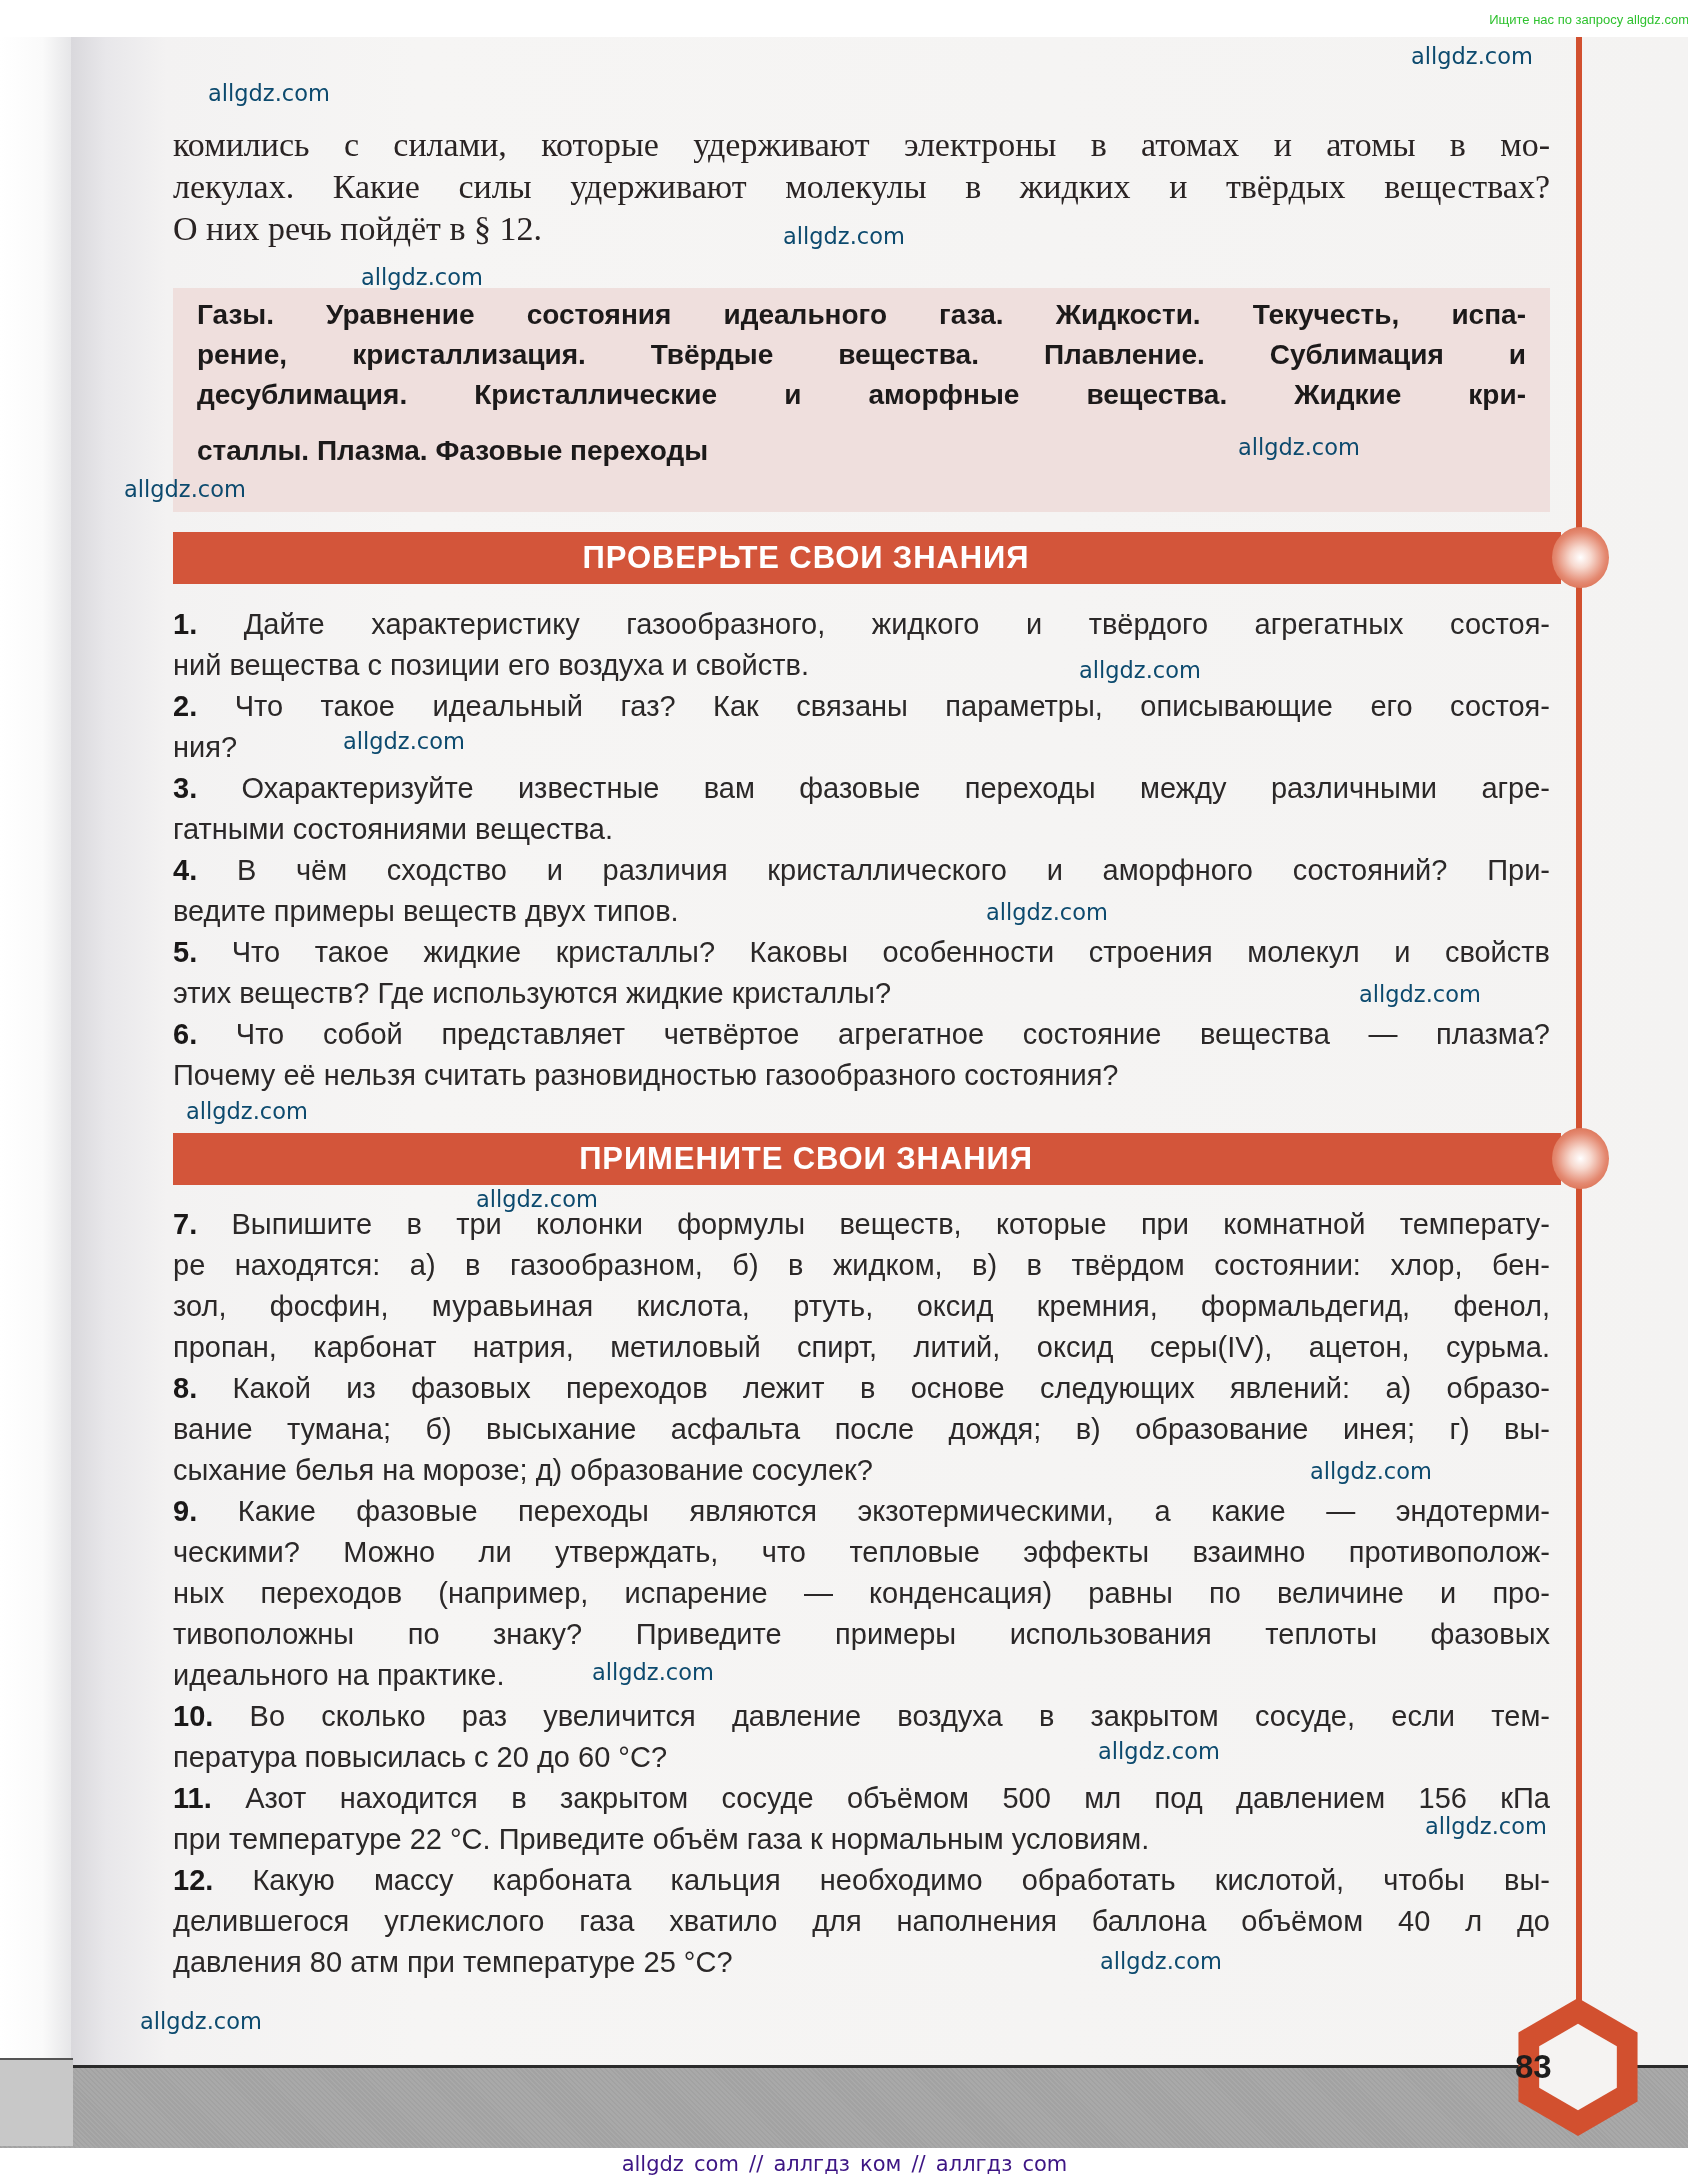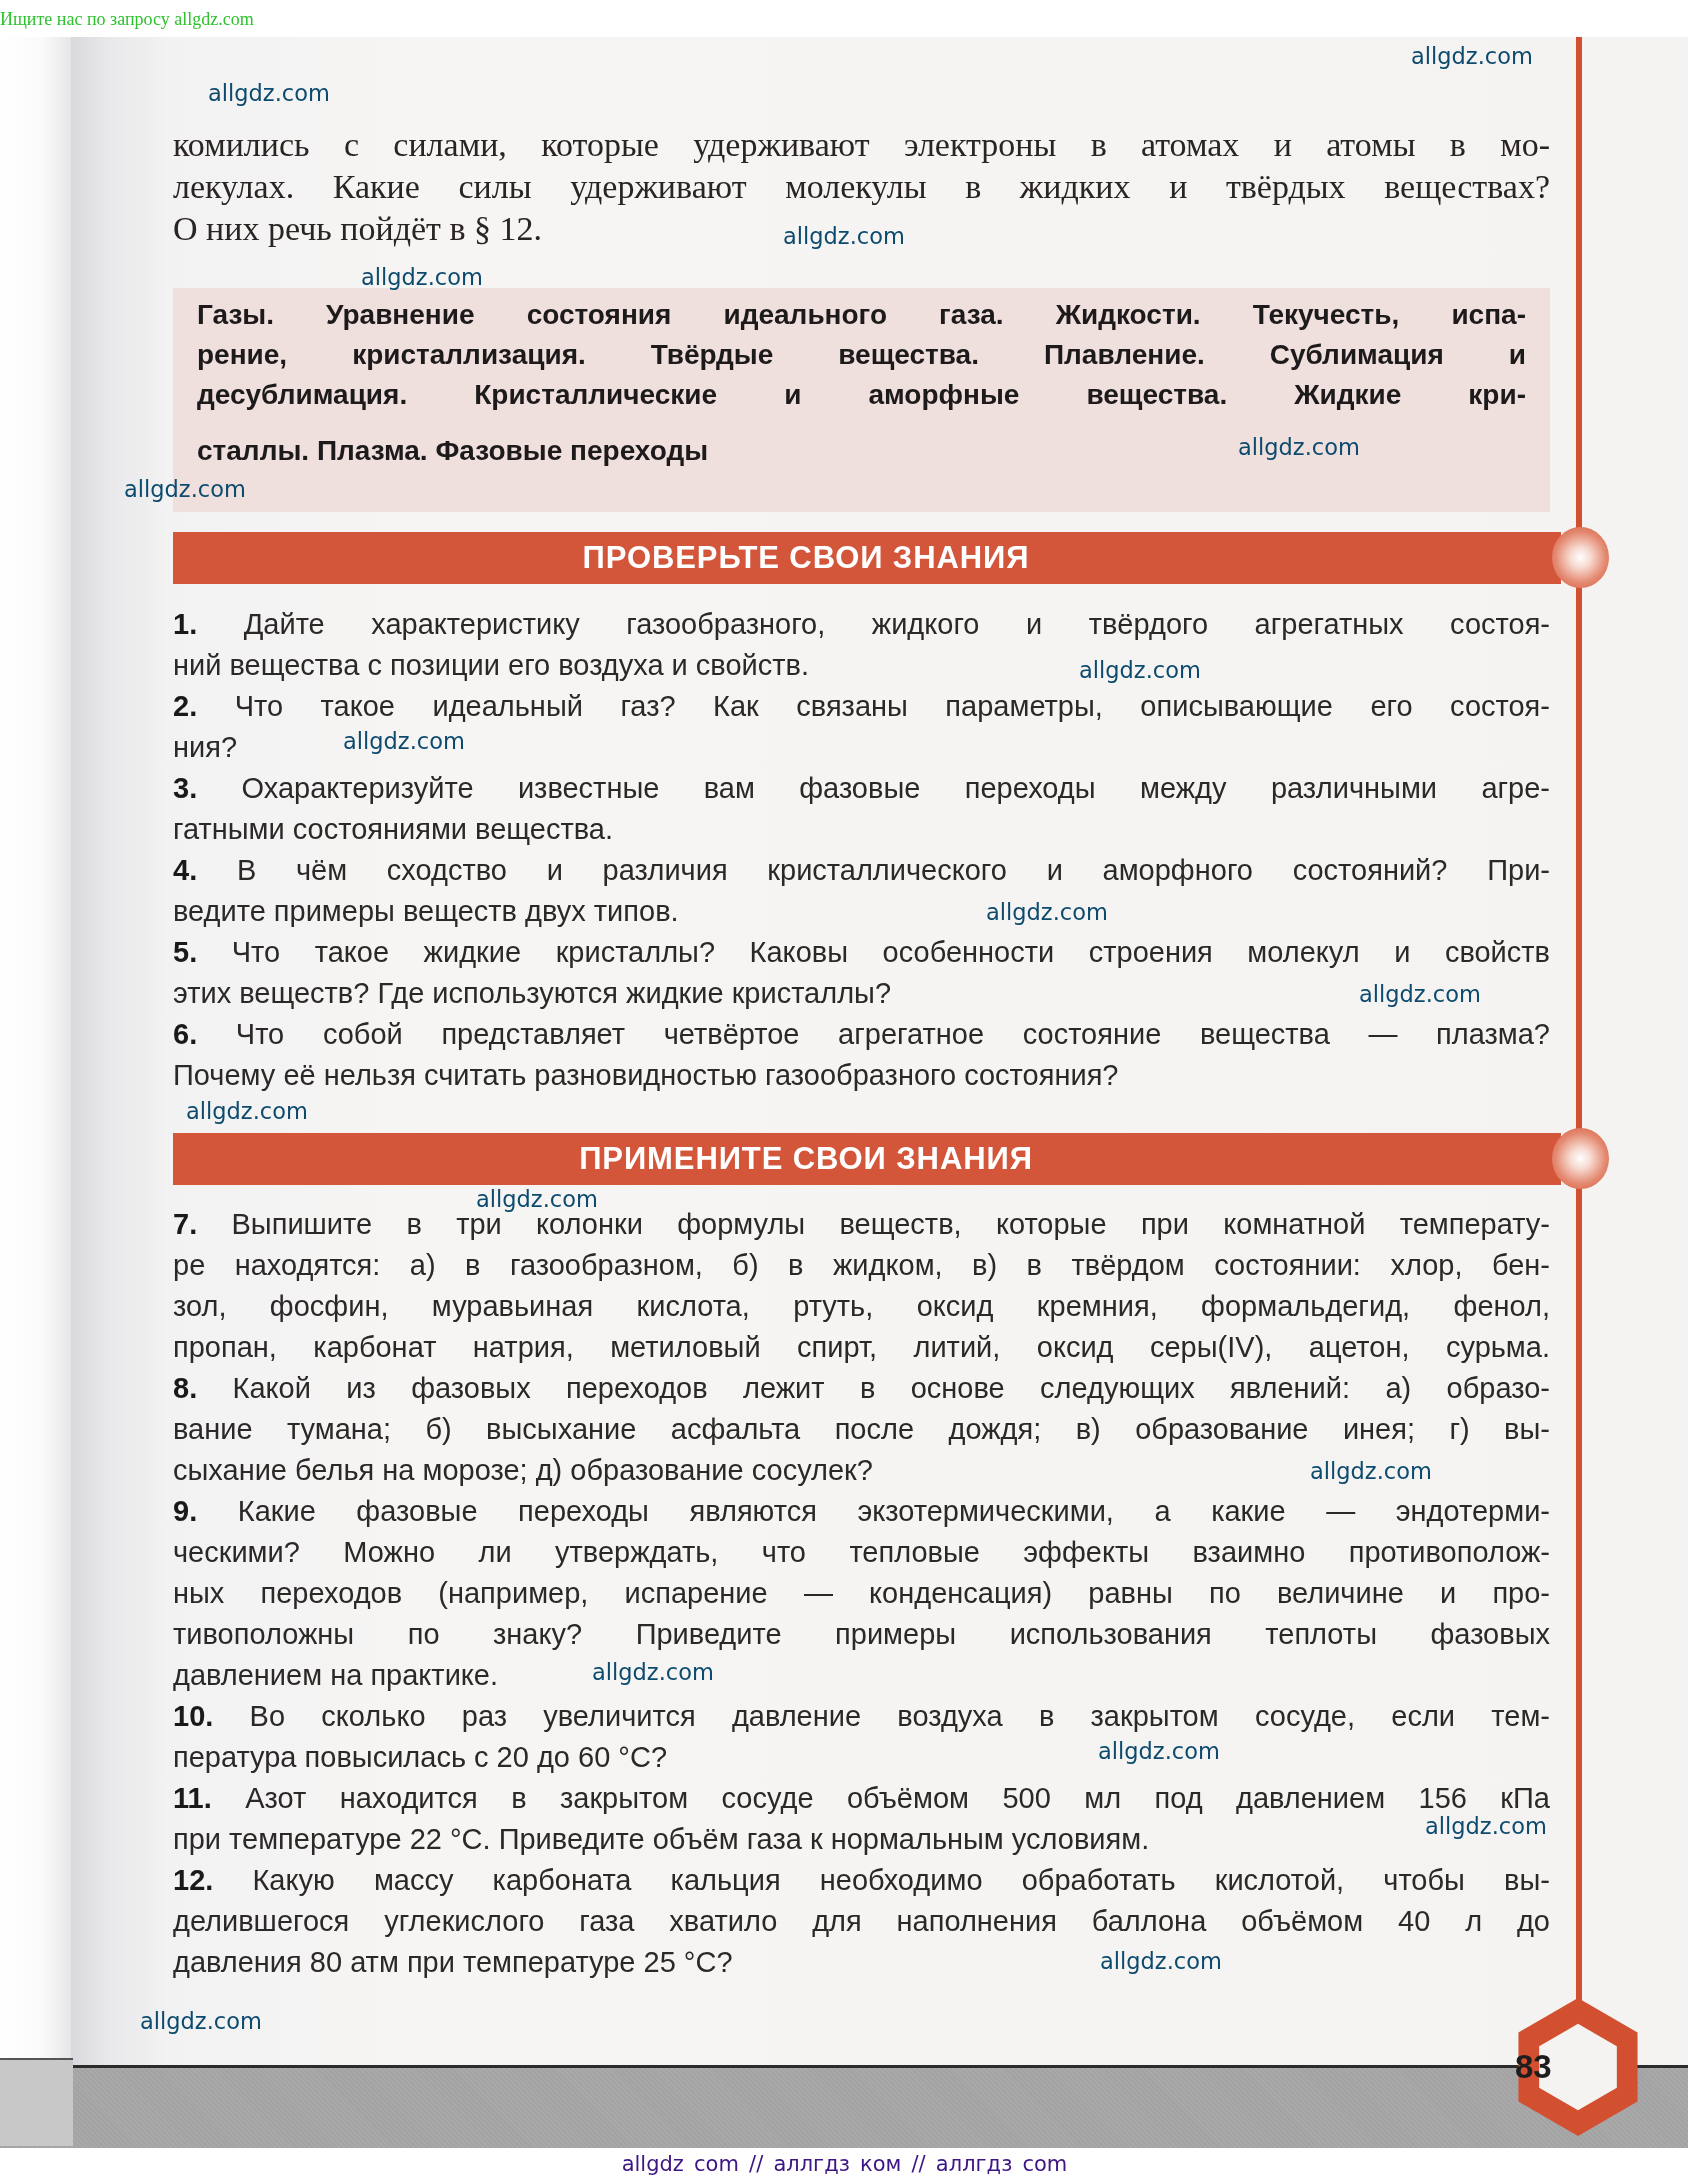--- a/index.html
+++ b/index.html
@@ -4,21 +4,21 @@
 <style>
   html, body { margin:0; padding:0; }
   body {
     width:1689px; height:2183px; position:relative; overflow:hidden;
     background:#ffffff;
     font-family:"Liberation Sans", sans-serif;
     color:#1d1b1b;
   }
   .top-watermark {
     position:absolute; left:0; width:1689px; top:3.5px; height:31px;
-    text-align:left; font-family:Liberation Serif, serif; font-size:18px;
+    text-align:right; font-family:Liberation Sans, sans-serif; font-size:13px;
     color:#2fc22f; line-height:31px;
   }
   .bottom-watermark {
     position:absolute; left:0; width:1689px; top:2148px; height:33px;
     text-align:center; font-family:"DejaVu Sans", sans-serif; font-size:21px;
     color:#3d1584; line-height:33px; word-spacing:3.5px;
   }
   .page {
     position:absolute; left:71px; top:37px; width:1618px; height:2032px;
     background: linear-gradient(90deg, #d9d8dc 0px, #e8e7ea 35px, #f3f2f2 95px, #f6f5f4 346px, #f4f3f2 100%);
@@ -148,21 +148,21 @@
   <span class="line">ре находятся: а) в газообразном, б) в жидком, в) в твёрдом состоянии: хлор, бен-</span>
   <span class="line">зол, фосфин, муравьиная кислота, ртуть, оксид кремния, формальдегид, фенол,</span>
   <span class="line">пропан, карбонат натрия, метиловый спирт, литий, оксид серы(IV), ацетон, сурьма.</span>
   <span class="line"><span class="num">8.</span> <span>Какой из фазовых переходов лежит в основе следующих явлений: а) образо-</span></span>
   <span class="line">вание тумана; б) высыхание асфальта после дождя; в) образование инея; г) вы-</span>
   <span class="line last">сыхание белья на морозе; д) образование сосулек?</span>
   <span class="line"><span class="num">9.</span> <span>Какие фазовые переходы являются экзотермическими, а какие — эндотерми-</span></span>
   <span class="line">ческими? Можно ли утверждать, что тепловые эффекты взаимно противополож-</span>
   <span class="line">ных переходов (например, испарение — конденсация) равны по величине и про-</span>
   <span class="line">тивоположны по знаку? Приведите примеры использования теплоты фазовых</span>
-  <span class="line last">давлением на практике.</span>
+  <span class="line last">идеального на практике.</span>
   <span class="line"><span class="num">10.</span> <span>Во сколько раз увеличится давление воздуха в закрытом сосуде, если тем-</span></span>
   <span class="line last">пература повысилась с 20 до 60 °С?</span>
   <span class="line"><span class="num">11.</span> <span>Азот находится в закрытом сосуде объёмом 500 мл под давлением 156 кПа</span></span>
   <span class="line last">при температуре 22 °С. Приведите объём газа к нормальным условиям.</span>
   <span class="line"><span class="num">12.</span> <span>Какую массу карбоната кальция необходимо обработать кислотой, чтобы вы-</span></span>
   <span class="line">делившегося углекислого газа хватило для наполнения баллона объёмом 40 л до</span>
   <span class="line last">давления 80 атм при температуре 25 °С?</span>
 </div>
 
 <div class="bottom-band"></div>

